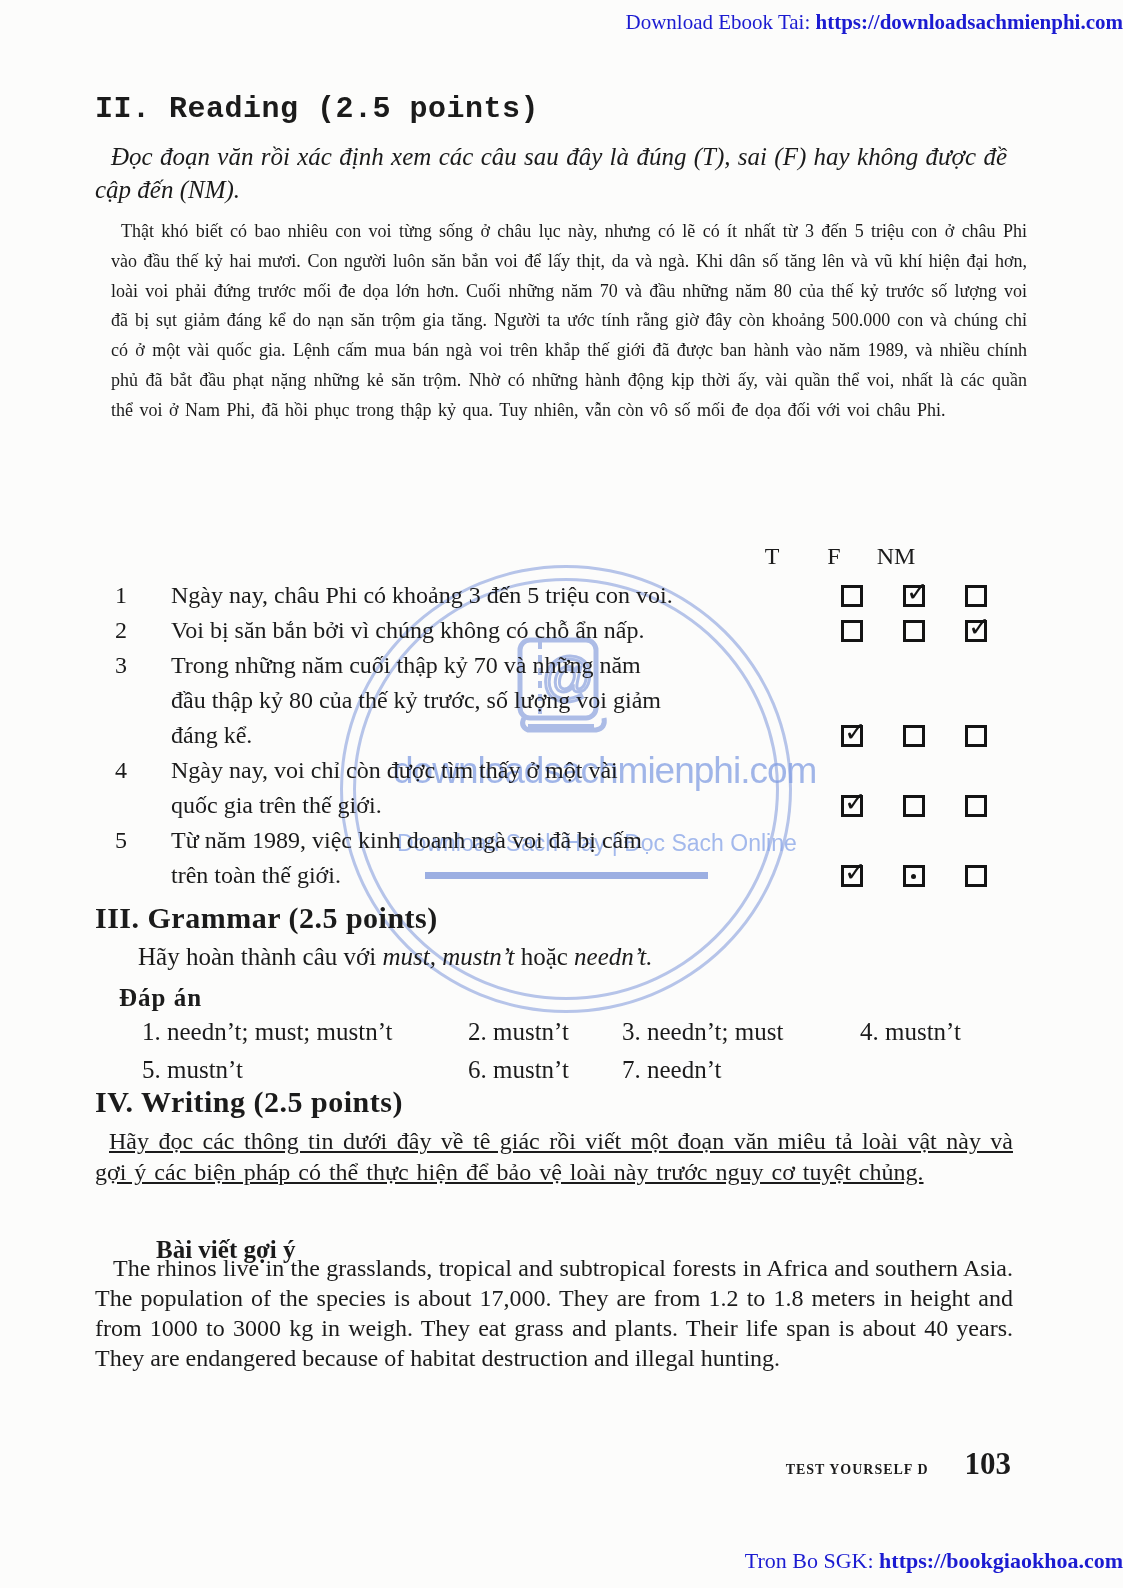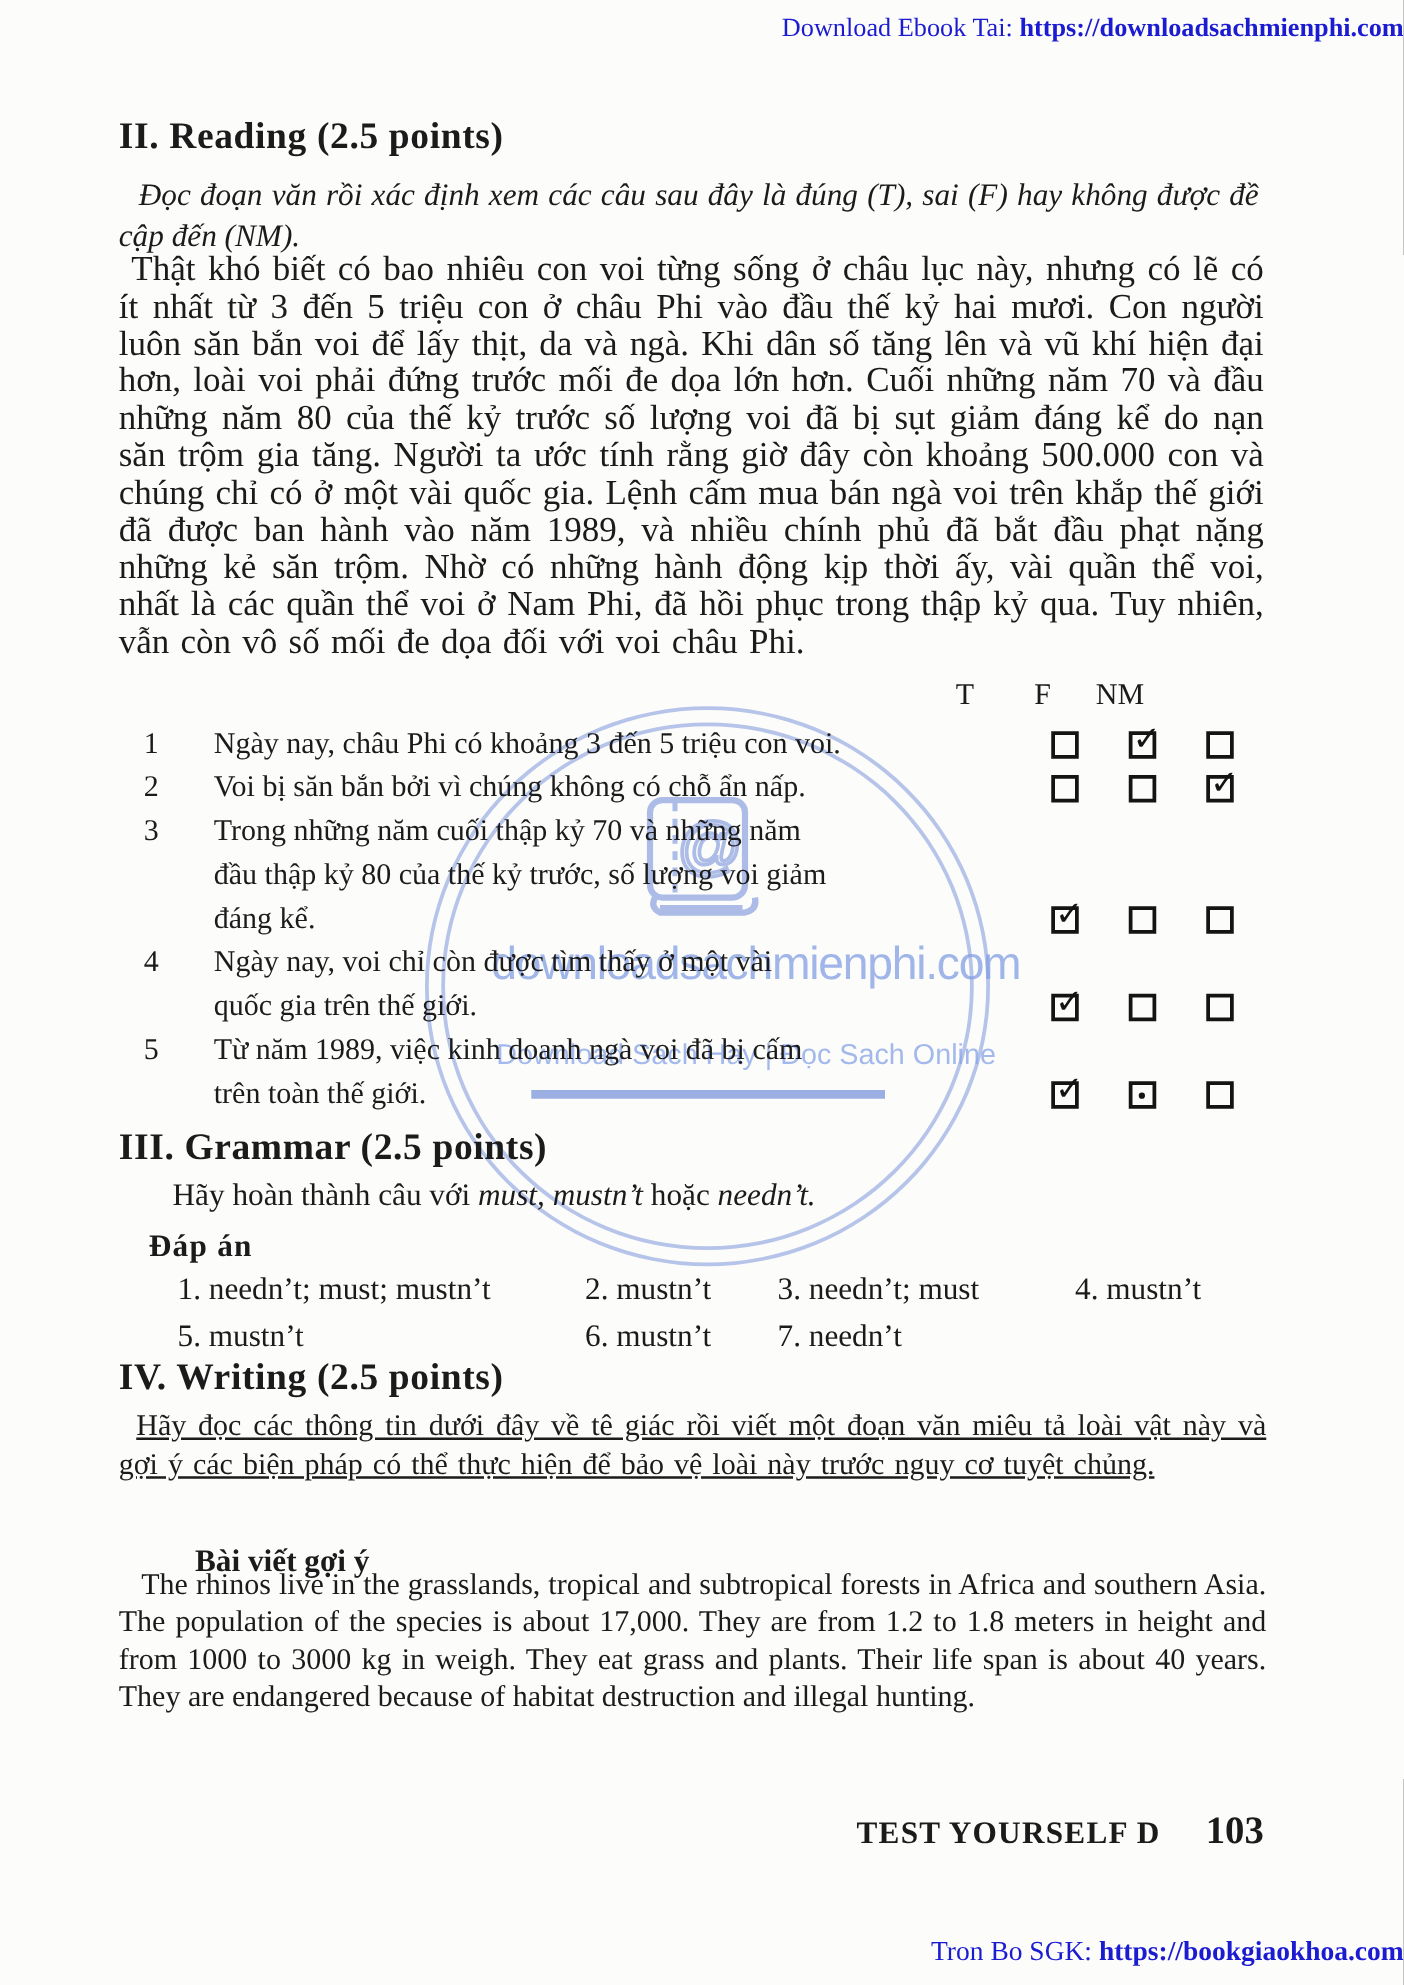--- a/index.html
+++ b/index.html
@@ -38,31 +38,31 @@
     left:397px;top:830px;width:330px;
     font-family:"Liberation Sans", sans-serif;
     font-size:23px;color:rgba(140,168,232,.8);white-space:nowrap;
   }
   .wm-line{left:425px;top:872px;width:283px;height:7px;background:rgba(124,149,218,.75);}
   
   .h{
     position:absolute;left:95px;margin:0;
     font-size:30px;font-weight:700;letter-spacing:.5px;
   }
-  .reading-h{top:92px;}
+  .reading-h{top:92px;font-family:Liberation Mono, monospace;}
   .grammar-h{top:901px;}
   .writing-h{top:1085px;}
   .instruction{
     position:absolute;left:95px;top:140px;width:912px;margin:0;
     font-style:italic;font-size:25px;line-height:33px;
     text-align:justify;text-indent:16px;
   }
   .passage{
-    position:absolute;left:95px;top:201px;width:916px;margin:0;
-    font-size:28px;line-height:29.8px;
+    position:absolute;left:95px;top:201px;width:916px;margin:16px;
+    font-size:18px;line-height:29.8px;
     text-align:justify;text-indent:10px;word-spacing:2px;
   }
   
   .tfnm-header,.q-boxes{
     position:absolute;right:18px;width:186px;
     display:flex;
   }
   .tfnm-header{top:543px;left:auto;right:98px;}
   .tfnm-wrap{position:absolute;left:95px;top:0;width:930px;height:0;}
   .hdr-cell{width:62px;text-align:center;font-size:24px;}
@@ -108,21 +108,21 @@
   }
   .essay{
     position:absolute;left:95px;top:1253px;width:918px;margin:0;
     font-size:24px;line-height:30px;text-align:justify;text-indent:18px;
   }
   
   .footer{
     position:absolute;top:1446px;right:112px;
     display:flex;align-items:baseline;gap:36px;
   }
-  .footer .label{font-size:25px;font-weight:700;letter-spacing:1px;text-align:center;}
+  .footer .label{font-size:14px;font-weight:700;letter-spacing:1px;text-align:center;}
   .footer .pagenum{font-size:31px;font-weight:700;}
 </style>
 </head>
 <body>
 
 <div class="page">
 
   <div class="top-link"><span>Download Ebook Tai: </span><b>https://downloadsachmienphi.com</b></div>
 
   <div class="wm wm-ring outer"></div>

